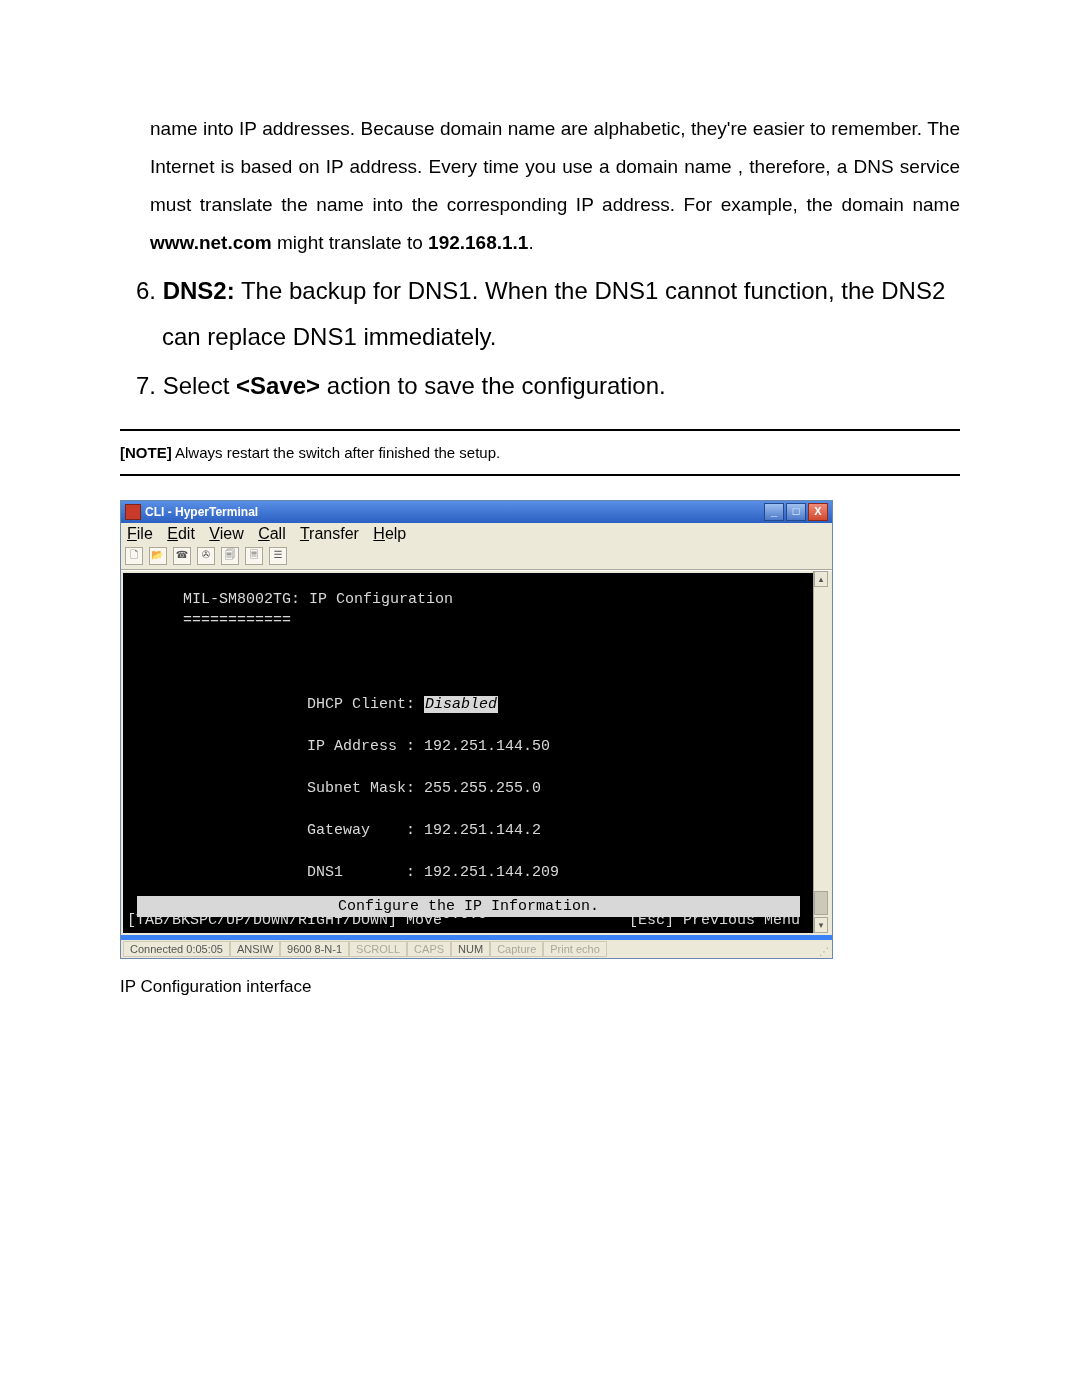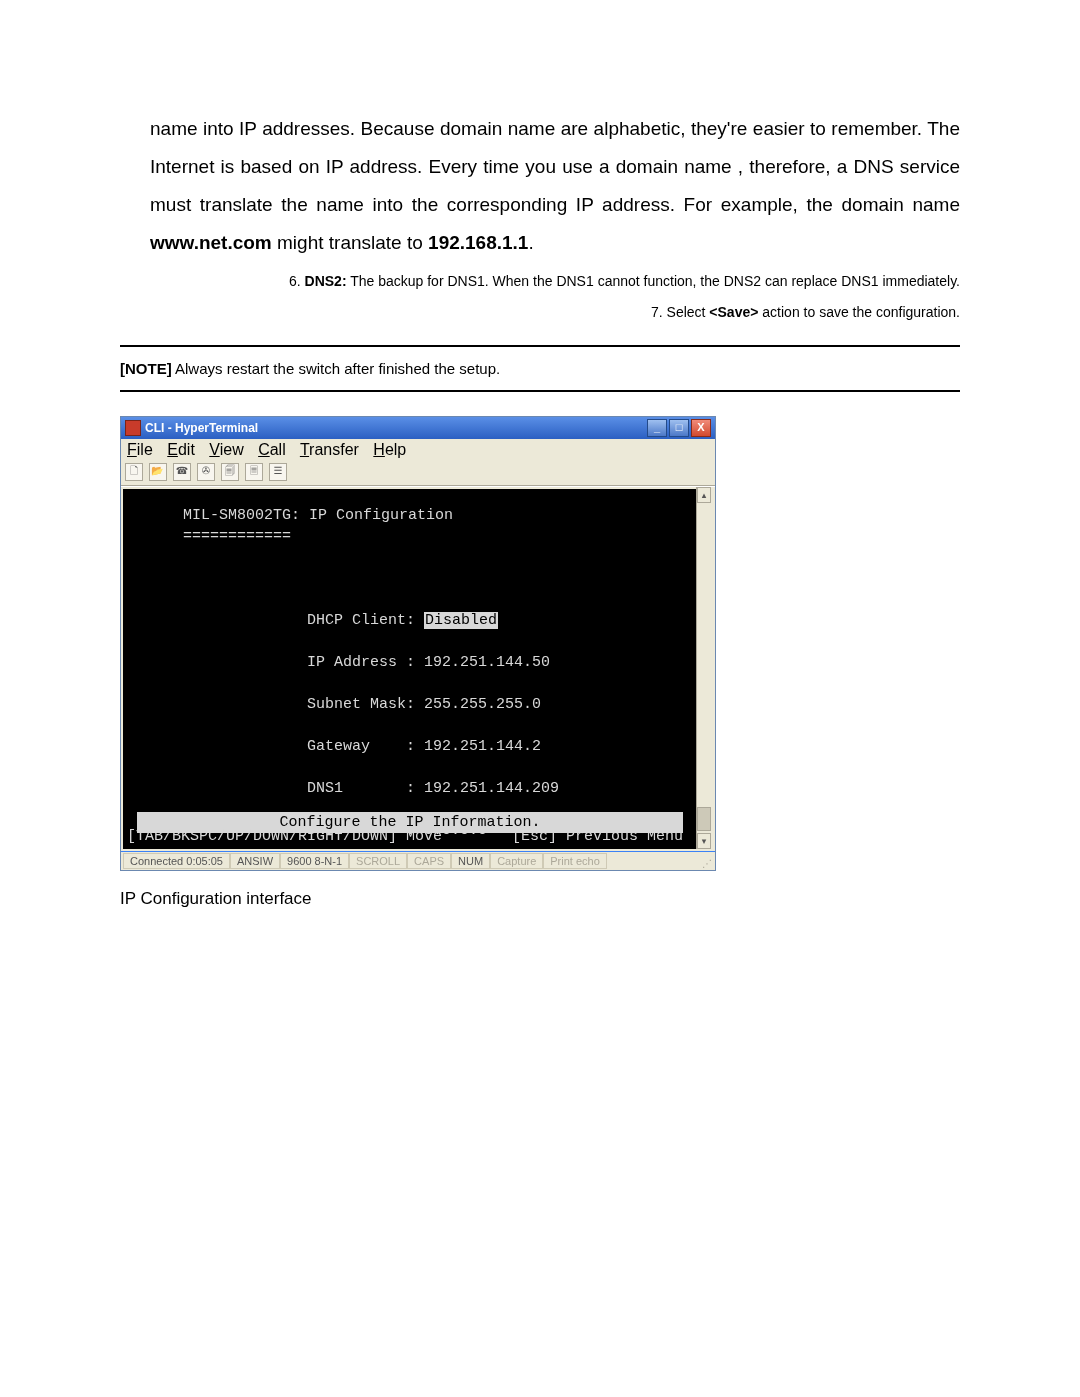--- a/index.html
+++ b/index.html
@@ -15,26 +15,25 @@
     padding: 110px 120px 60px 120px;
     box-sizing: border-box;
   }
   .body-text {
     font-size: 19px;
     line-height: 2.0;
     text-align: justify;
     margin: 0 0 6px 30px;
   }
   .list-item {
-    font-size: 14px;
+    font-size: 24px;
     line-height: 1.9;
     margin: 0 0 4px 12px;
     padding-left: 30px;
     text-indent: -26px;
-    text-align: right;
   }
   .list-item .marker {
     display: inline-block;
     width: 20px;
     text-indent: 0;
   }
   .rule {
     border: none;
     border-top: 2px solid #000;
     margin: 20px 0 8px 0;
@@ -46,21 +45,21 @@
   }
   .note-line {
     font-size: 15px;
     line-height: 1.8;
     margin: 0;
   }
   .bold { font-weight: bold; }
 
   
   .hterm-window {
-    width: 596px;
+    width: 713px;
     margin: 14px 0 0 0;
     border: 1px solid #6b88b0;
     background: #ece9d8;
     box-sizing: border-box;
   }
   .ht-titlebar {
     height: 22px;
     background: linear-gradient(#5a8fe6, #2b5fc2);
     display: flex;
     align-items: center;
@@ -128,20 +127,21 @@
     height: 360px;
     box-sizing: border-box;
     overflow: hidden;
     position: relative;
     white-space: pre;
   }
   .ht-sel {
     background: #d8d8d8;
     color: #000;
     padding: 0 1px;
+    font-style: italic;
   }
   .ht-invbar {
     position: absolute;
     bottom: 16px;
     left: 14px;
     right: 30px;
     background: #d8d8d8;
     color: #000;
     text-align: center;
     padding: 0;
@@ -179,21 +179,21 @@
     box-sizing: border-box;
   }
   .ht-scroll .track { position: absolute; top: 16px; bottom: 16px; left: 0; right: 0; }
 
   .ht-status {
     display: flex;
     font-size: 11px;
     font-family: Tahoma, sans-serif;
     color: #555;
     background: #ece9d8;
-    border-top: 1px solid #3b82f6;
+    border-top: 5px solid #3b82f6;
     padding: 1px 2px;
   }
   .ht-status .cell {
     border: 1px solid #cfcab5;
     padding: 1px 6px;
     margin-right: 0px;
     white-space: nowrap;
   }
   .ht-status .cell.dim { color: #aca899; }
   .ht-status .grip {

